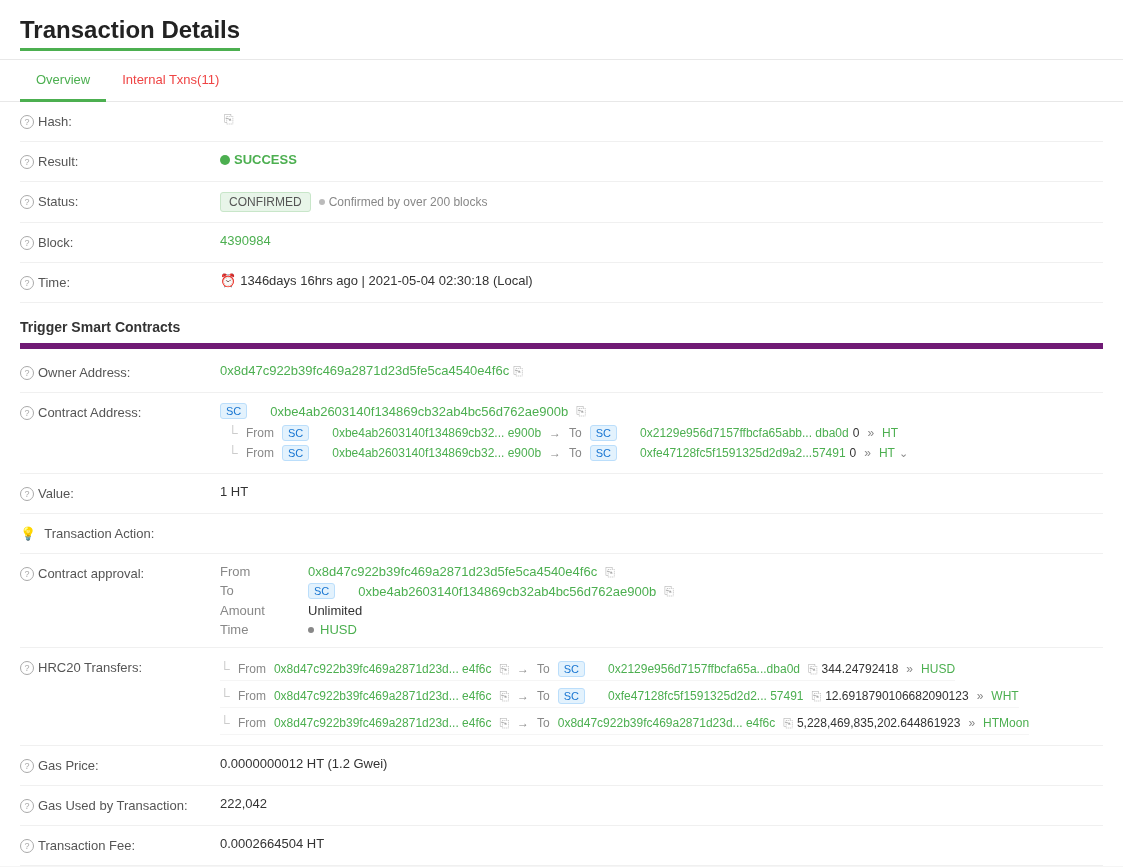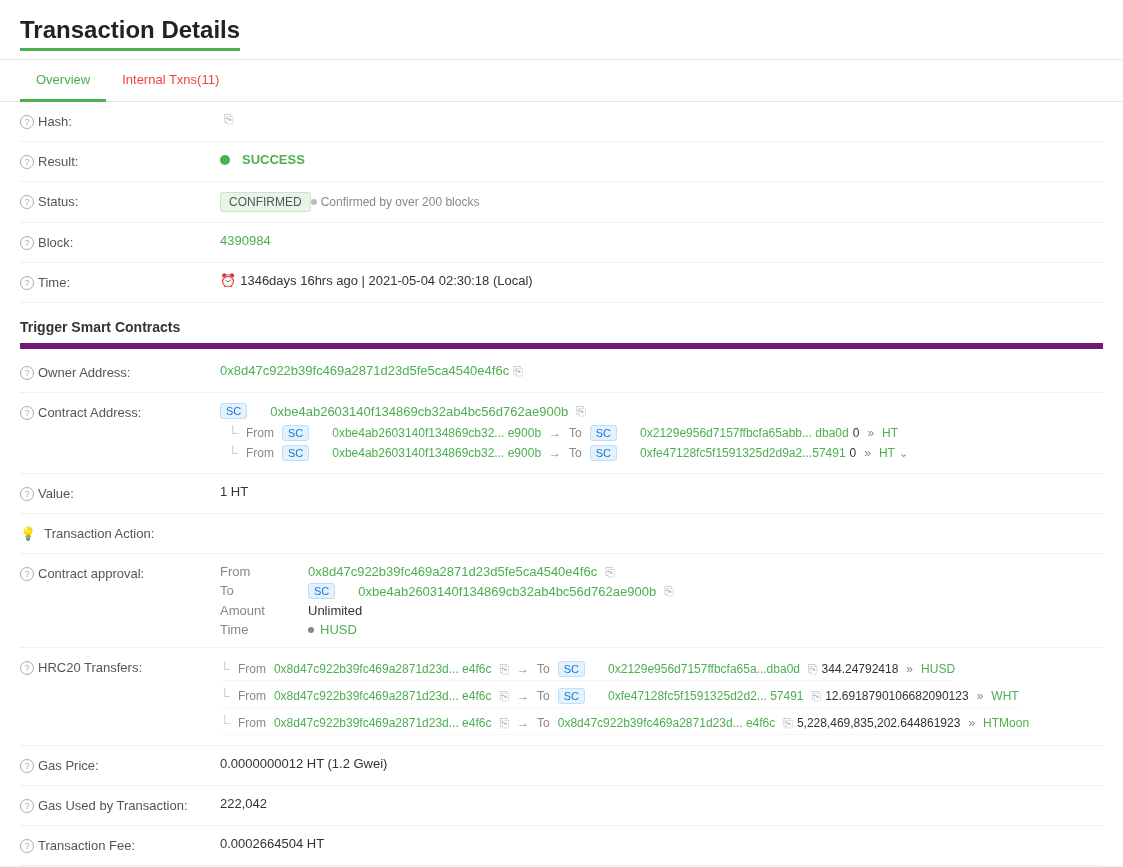--- a/index.html
+++ b/index.html
@@ -18,24 +18,24 @@
 
     .info-section { border-bottom: 1px solid #f0f0f0; padding: 10px 0; display: flex; align-items: flex-start; min-height: 40px; }
     .info-label { width: 200px; min-width: 200px; color: #555; font-size: 13px; display: flex; align-items: center; gap: 4px; padding-top: 2px; }
     .info-value { flex: 1; font-size: 13px; display: flex; align-items: flex-start; flex-wrap: wrap; }
 
     .question-icon { display: inline-flex; align-items: center; justify-content: center; width: 14px; height: 14px; border-radius: 50%; border: 1px solid #aaa; color: #aaa; font-size: 9px; cursor: help; flex-shrink: 0; }
 
     .hash-text { color: #333; font-size: 13px; word-break: break-all; }
     .copy-icon { display: inline-flex; align-items: center; justify-content: center; color: #aaa; cursor: pointer; margin-left: 4px; font-size: 12px; }
 
-    .success-badge { display: flex; align-items: center; gap: 12px; color: #4caf50; font-weight: bold; }
+    .success-badge { display: flex; align-items: center; gap: 4px; color: #4caf50; font-weight: bold; }
     .success-dot { width: 10px; height: 10px; border-radius: 50%; background: #4caf50; display: inline-block; }
 
-    .confirmed-badge { background: #e8f5e9; color: #555; border: 1px solid #c8e6c9; padding: 2px 8px; border-radius: 3px; font-size: 12px; margin-right: 0; }
+    .confirmed-badge { background: #e8f5e9; color: #555; border: 1px solid #c8e6c9; padding: 2px 8px; border-radius: 3px; font-size: 12px; margin-right: 8px; }
     .confirmed-text { color: #888; font-size: 12px; display: flex; align-items: center; gap: 4px; }
     .confirmed-dot { width: 6px; height: 6px; border-radius: 50%; background: #bbb; display: inline-block; }
 
     .link-green { color: #4caf50; text-decoration: none; cursor: pointer; }
 
     .time-icon { color: #888; margin-right: 4px; }
 
     .section-title { font-size: 14px; font-weight: bold; color: #333; padding: 16px 0 8px; border-bottom: 6px solid #701a75; margin-bottom: 4px; }
 
     .sc-badge { background: #e3f2fd; color: #1976d2; border: 1px solid #bbdefb; padding: 1px 5px; border-radius: 3px; font-size: 11px; margin-right: 19px; }

